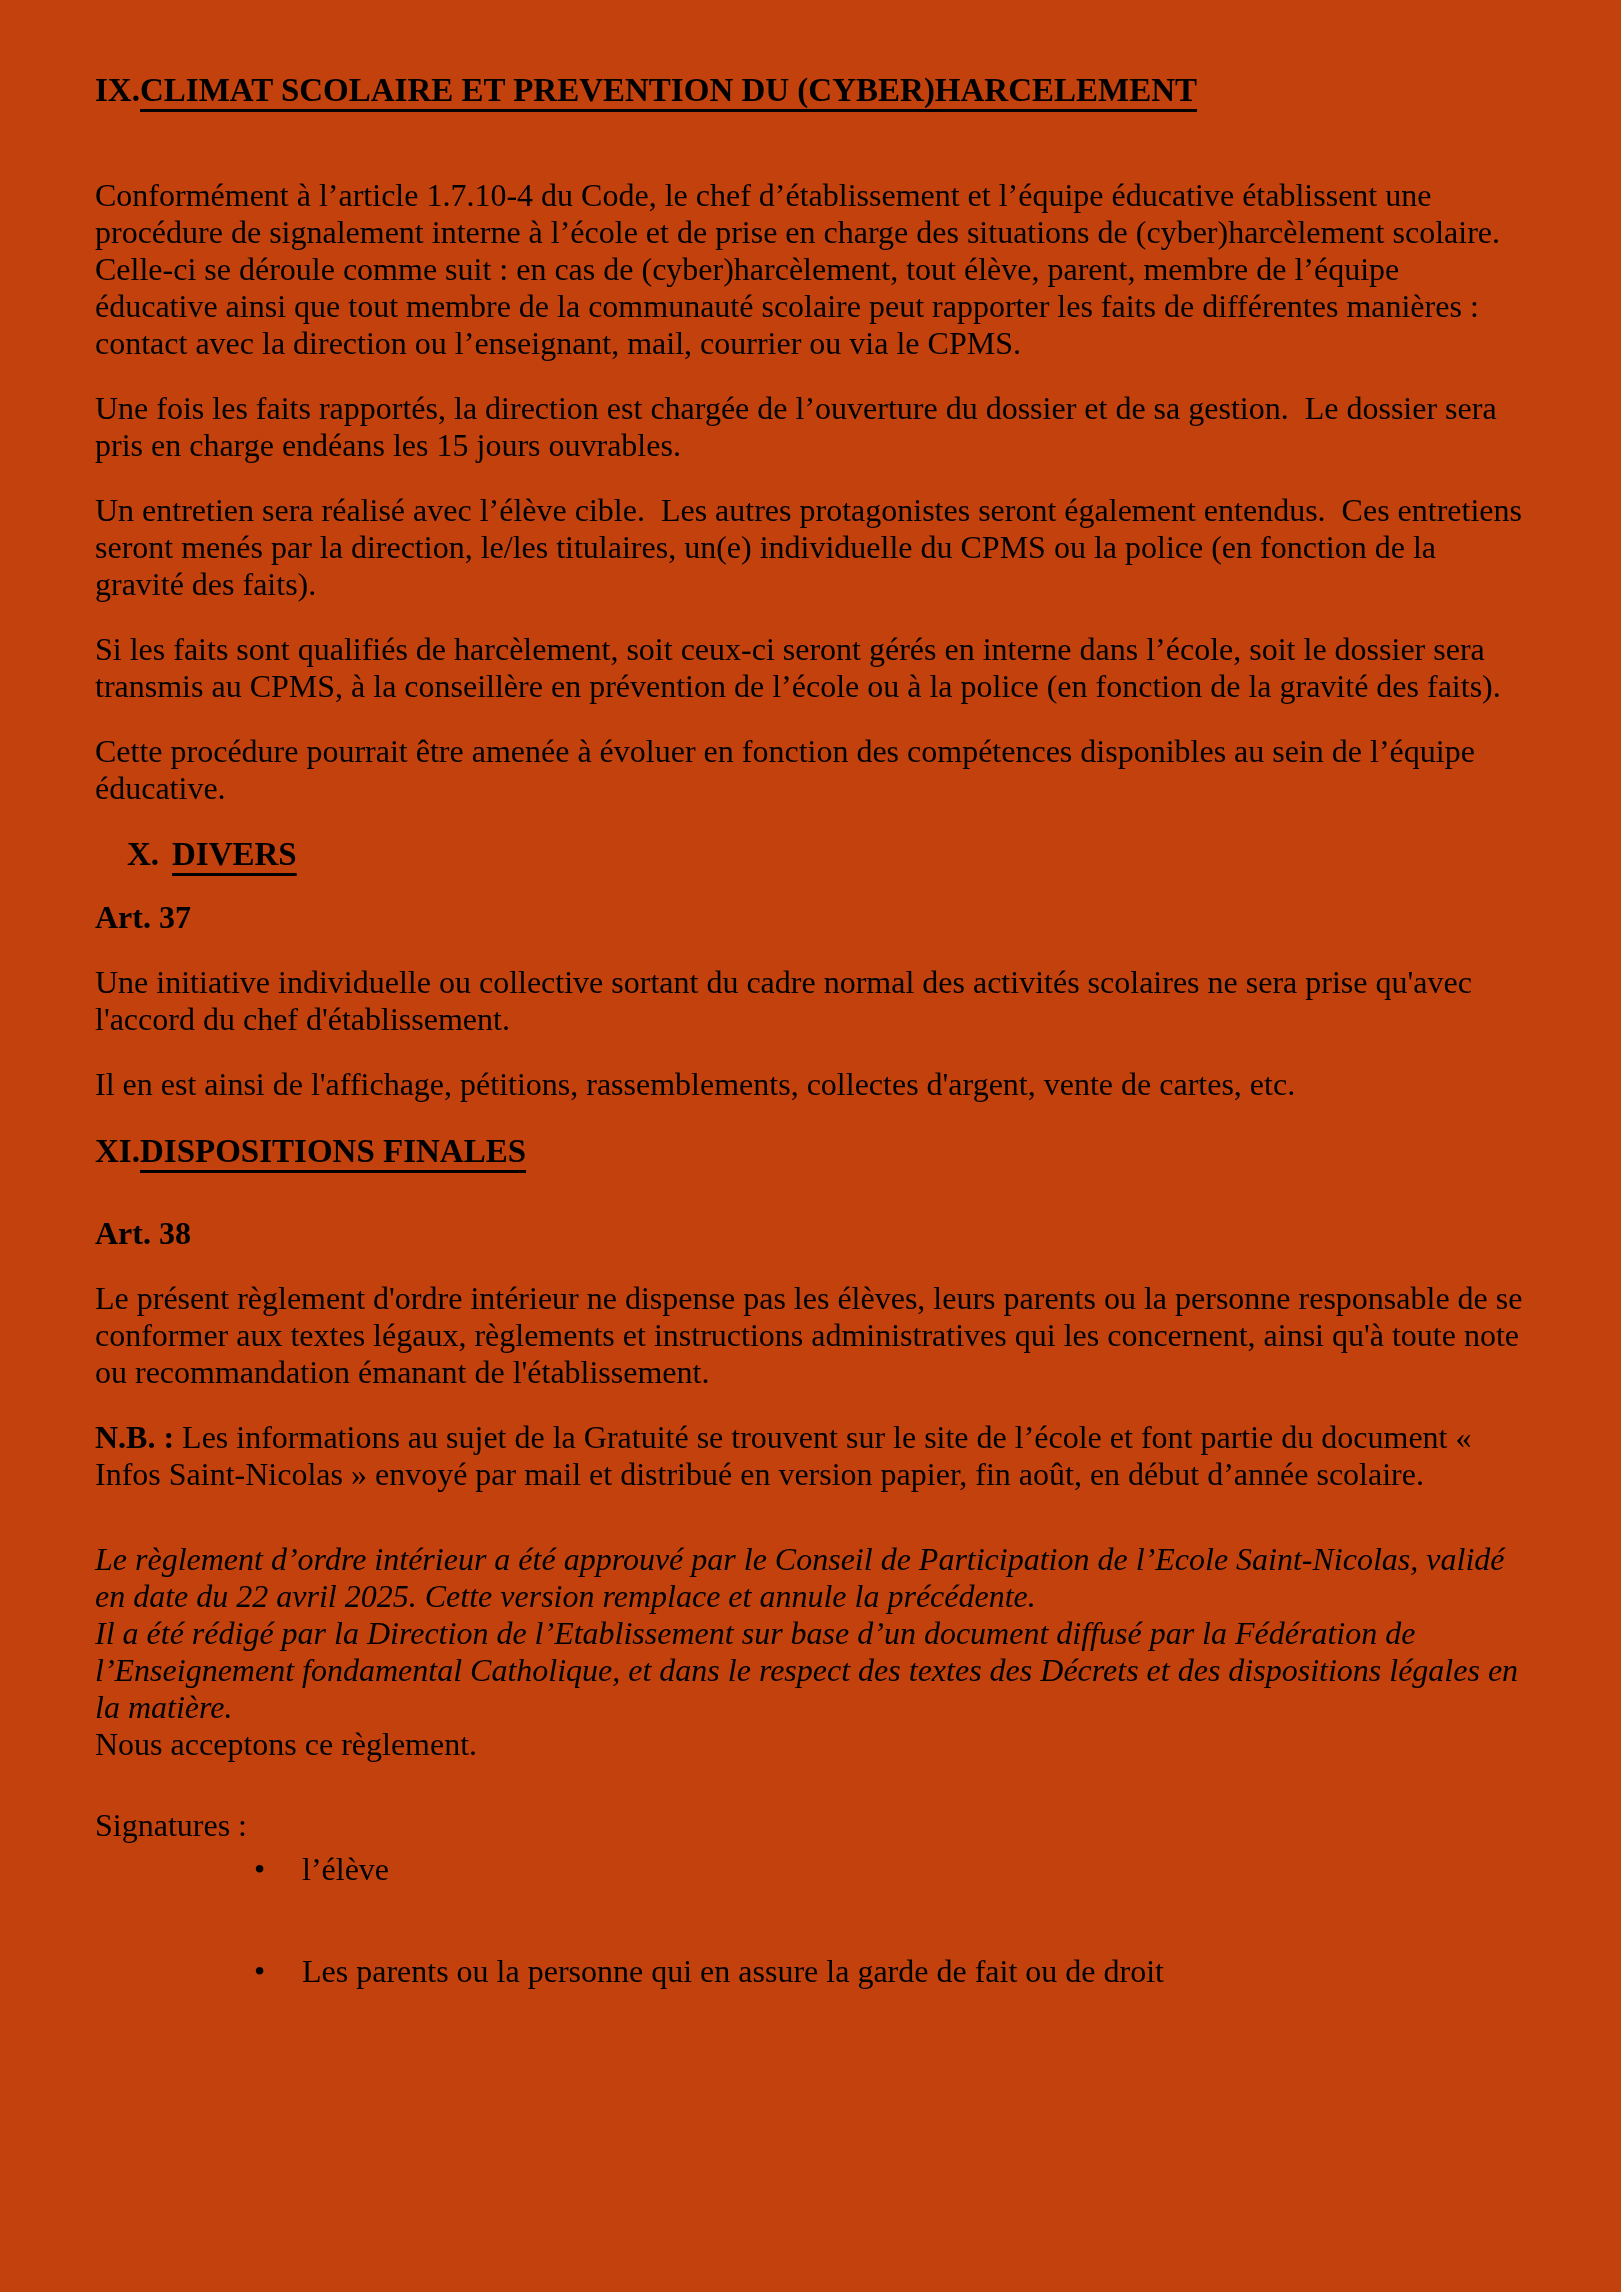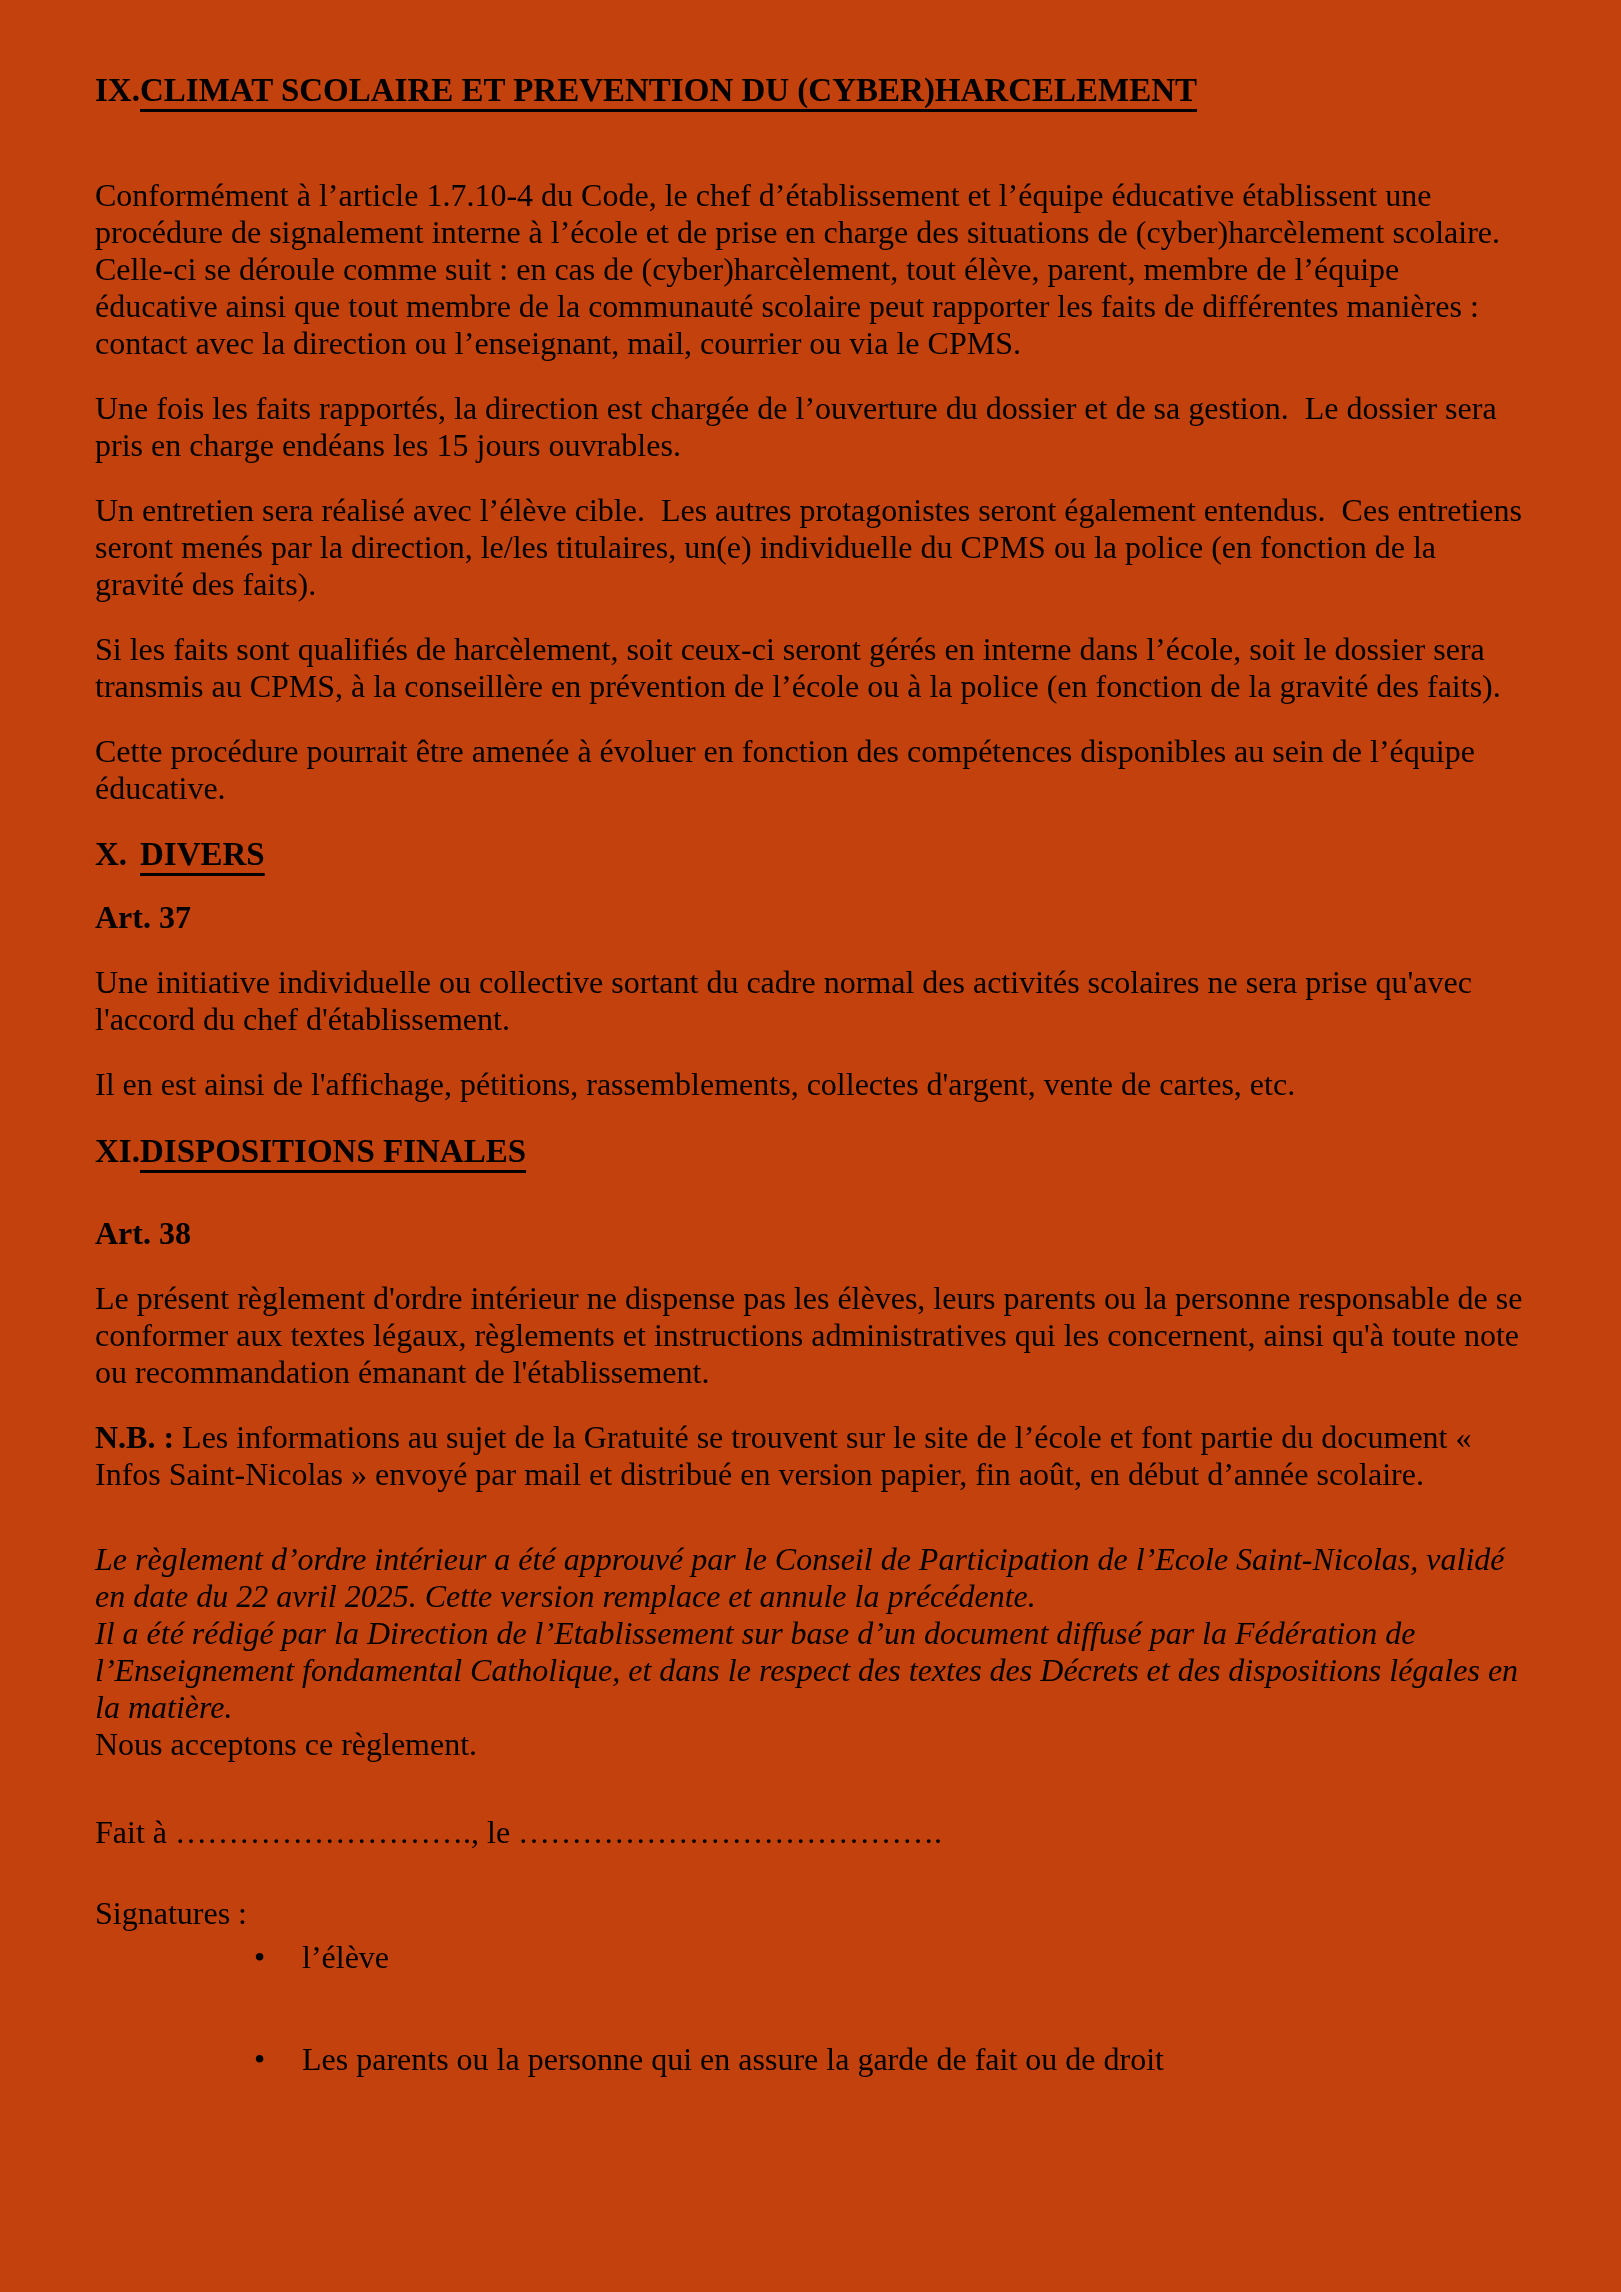--- a/index.html
+++ b/index.html
@@ -15,21 +15,21 @@
     padding:71px 93px 0 95px;
     box-sizing:border-box;
     overflow:hidden;
   }
   p { margin:0; }
   .para { margin:0 0 28px 0; white-space:pre-wrap; }
   .h { font-weight:700; line-height:39px; margin:0; font-size:33px; }
   .h .num { display:inline-block; min-width:45px; }
   .h .title { text-decoration:underline; text-decoration-thickness:2.9px; text-underline-offset:7.8px; }
   .h-ix { margin-bottom:67px; }
-  .h-x  { margin-top:22.5px; margin-bottom:24.5px; }
+  .h-x  { margin-top:22.5px; margin-bottom:24.5px;margin-left:32px; }
   .h-xi { margin-top:29px; margin-bottom:44px; }
   .art  { font-weight:700; margin:16px 0 28px 0; }
   .nb-label { font-weight:700; }
   .nb { margin-bottom:0; }
   .approval { margin-top:48px; }
   .approval .ital { font-style:italic; white-space:pre-wrap; }
   .approval .norm { white-space:pre-wrap; }
   .fait { margin-top:51px; white-space:pre-wrap; }
   .sig-label { margin-top:44px; margin-bottom:7.8px; }
   .sig-item { display:flex; align-items:flex-start; padding-left:159px; }
@@ -64,21 +64,20 @@
   <p class="para">Le présent règlement d'ordre intérieur ne dispense pas les élèves, leurs parents ou la personne responsable de se conformer aux textes légaux, règlements et instructions administratives qui les concernent, ainsi qu'à toute note ou recommandation émanant de l'établissement.</p>
 
   <p class="para nb"><span class="nb-label">N.B. :</span><span> Les informations au sujet de la Gratuité se trouvent sur le site de l’école et font partie du document « Infos Saint-Nicolas » envoyé par mail et distribué en version papier, fin août, en début d’année scolaire.</span></p>
 
   <div class="approval">
     <p class="ital">Le règlement d’ordre intérieur a été approuvé par le Conseil de Participation de l’Ecole Saint-Nicolas, validé en date du 22 avril 2025. Cette version remplace et annule la précédente.</p>
     <p class="ital">Il a été rédigé par la Direction de l’Etablissement sur base d’un document diffusé par la Fédération de l’Enseignement fondamental Catholique, et dans le respect des textes des Décrets et des dispositions légales en la matière.</p>
     <p class="norm">Nous acceptons ce règlement.</p>
   </div>
 
-  <p class="fait">Fait à ………………………., le ………………………………….</p>
 
   <p class="sig-label">Signatures :</p>
 
   <div class="sig-item">
     <span class="dot">•</span>
     <span class="txt">l’élève</span>
   </div>
 
   <div class="sig-item">
     <span class="dot">•</span>

